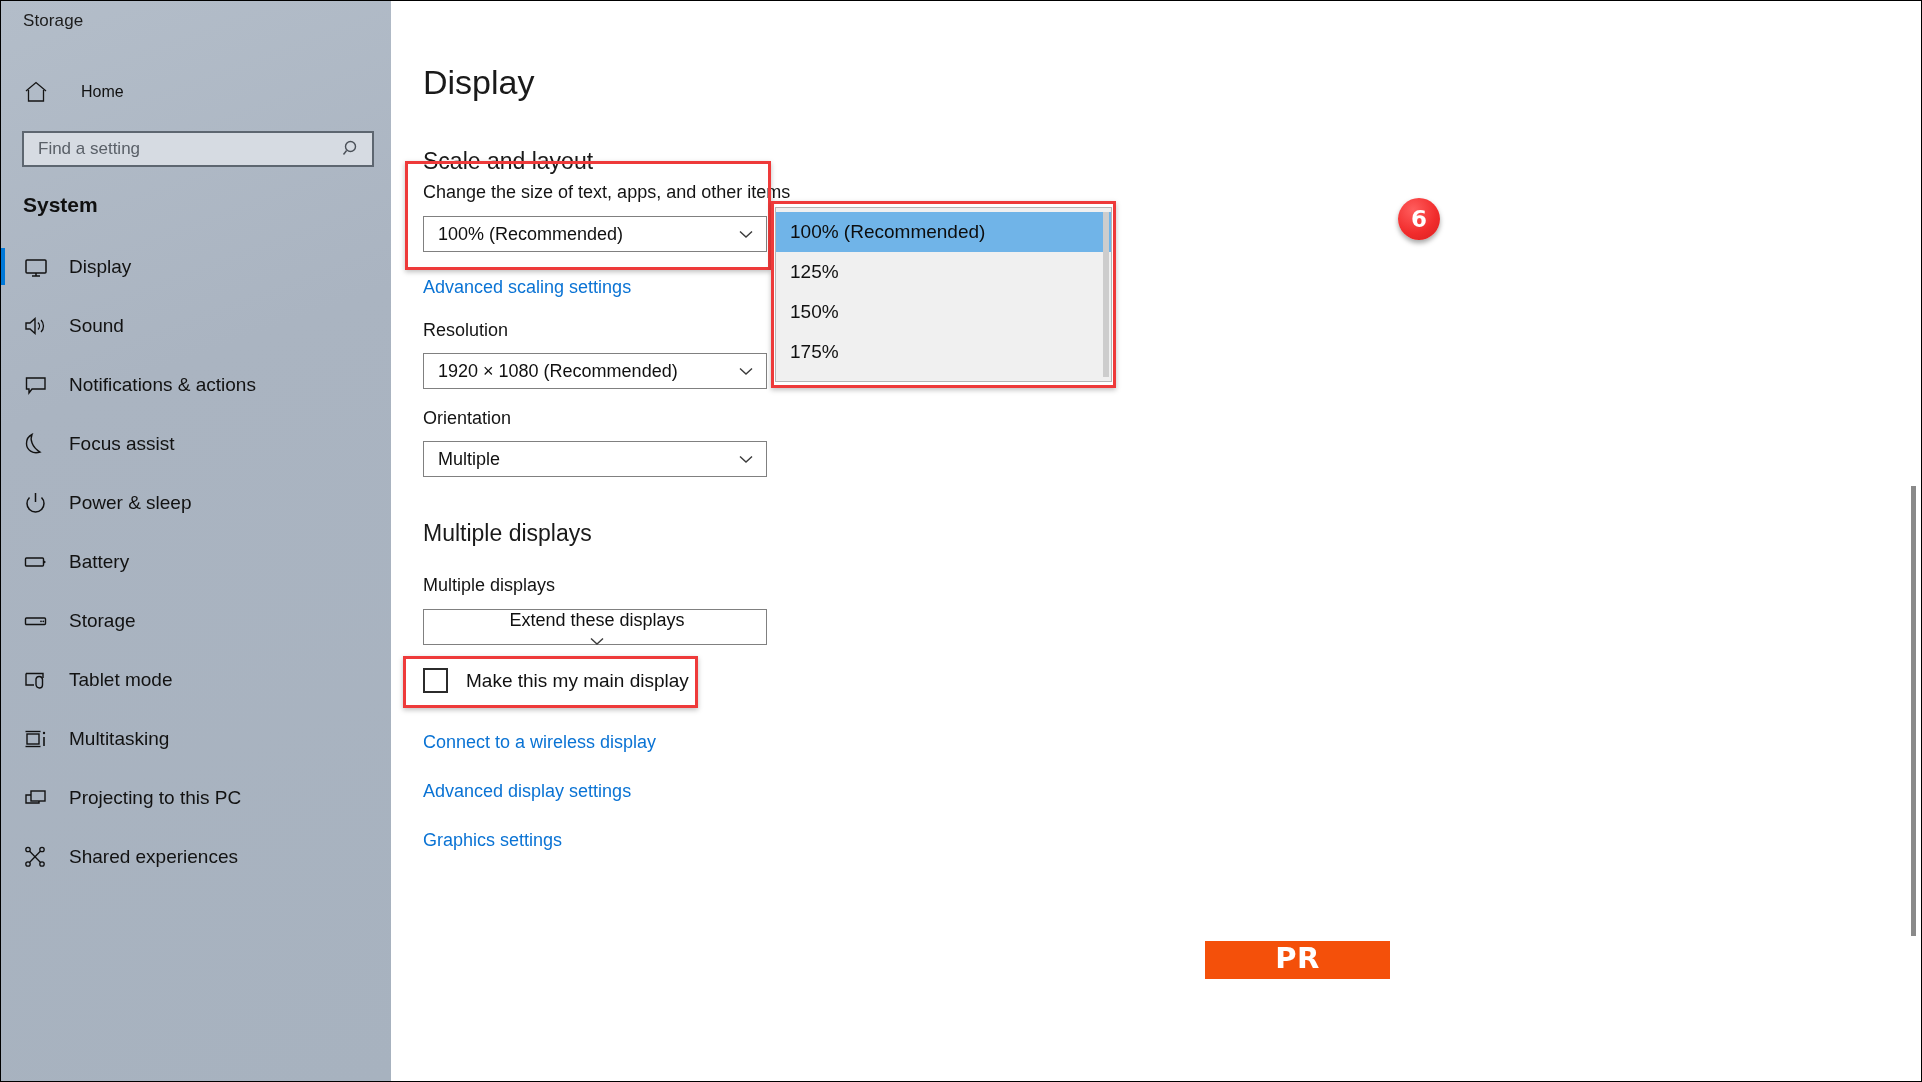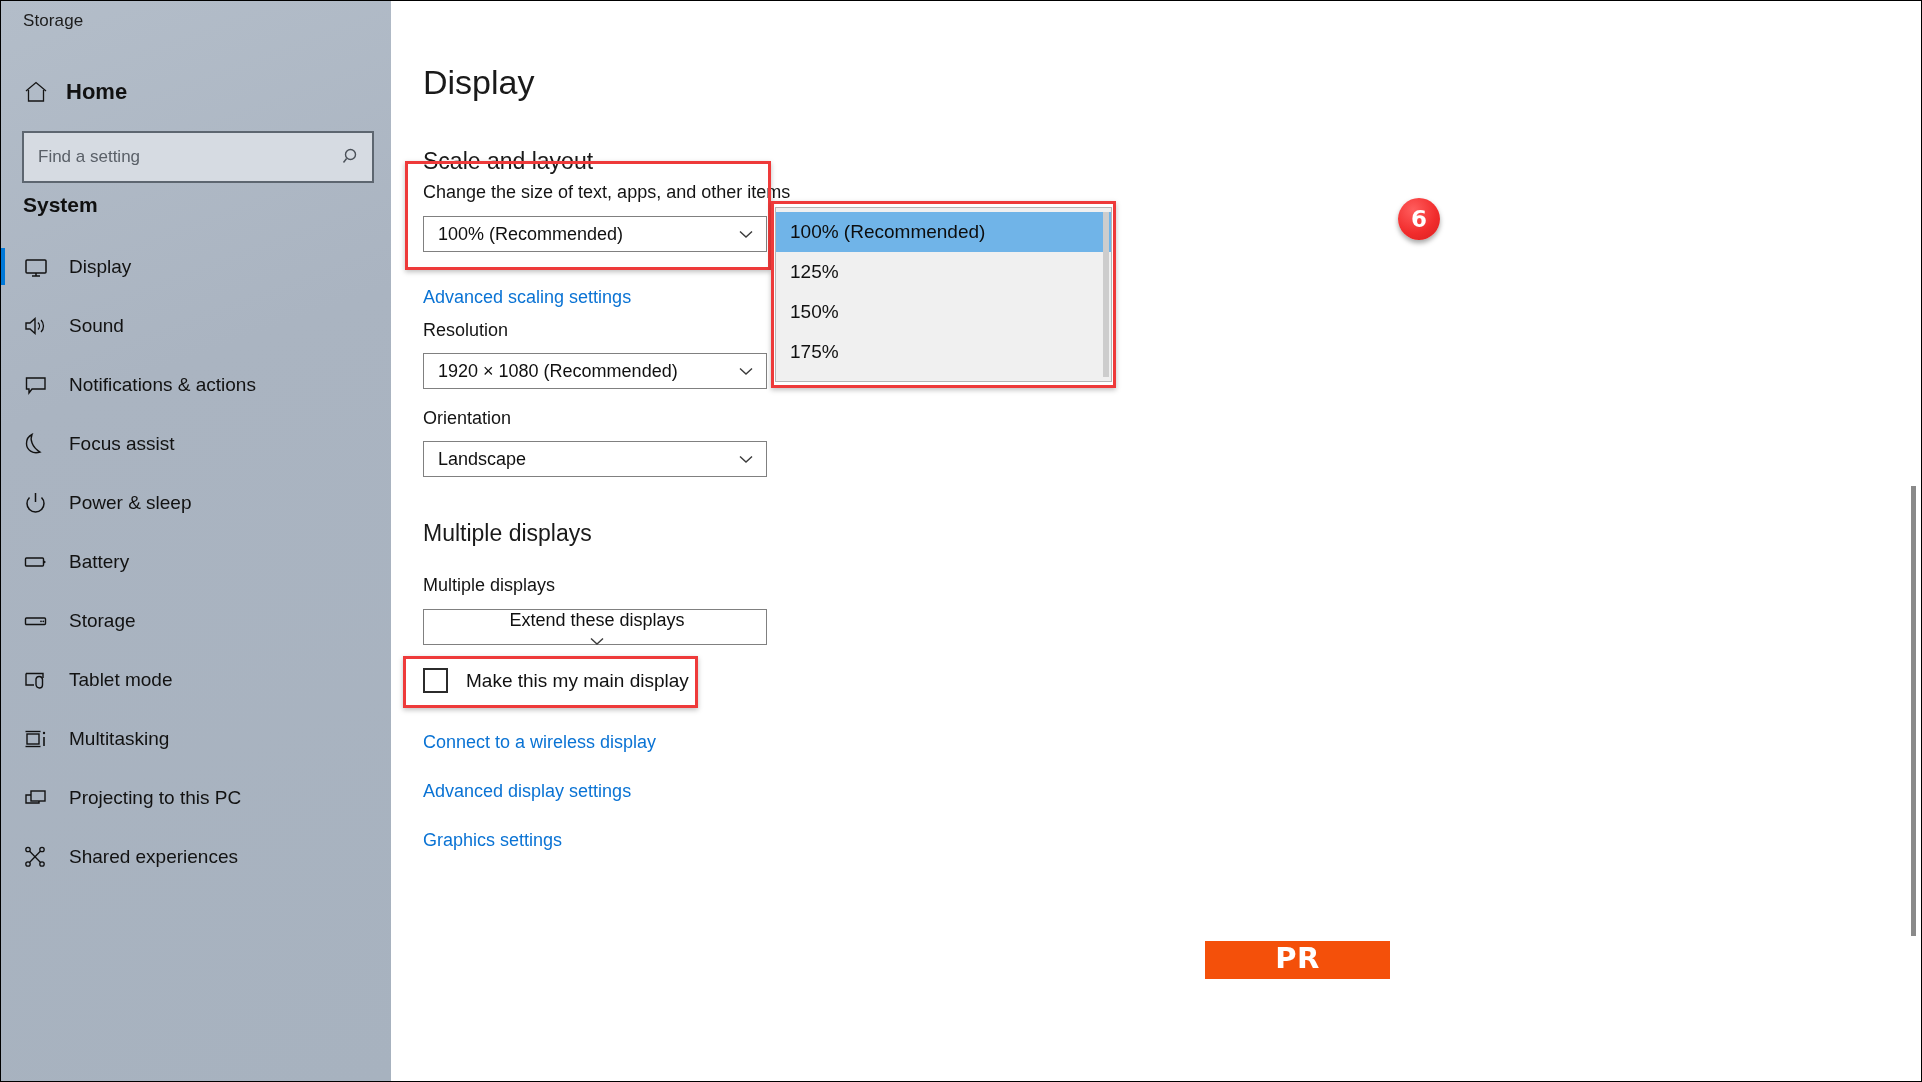--- a/index.html
+++ b/index.html
@@ -42,26 +42,26 @@
 
   .home-row {
     position: absolute;
     left: 0; top: 68px;
     width: 390px; height: 46px;
     display: flex; align-items: center;
     padding-left: 22px;
     cursor: default;
   }
   .home-row .ico { width: 30px; display:flex; align-items:center; }
-  .home-row .lbl { font-size: 22px; color: #111; margin-left: 13px; font-weight: bold; }
+  .home-row .lbl { font-size: 16px; color: #111; margin-left: 28px; }
 
   .search-box {
     position: absolute;
     left: 21px; top: 130px;
-    width: 352px; height: 52px;
+    width: 352px; height: 36px;
     background: #d6dbe2;
     border: 2px solid #5d6670;
     display: flex; align-items: center;
     padding: 0 10px 0 14px;
   }
   .search-box input {
     flex: 1;
     border: none; outline: none; background: transparent;
     font-family: "Liberation Sans", sans-serif;
     font-size: 17px;
@@ -450,37 +450,37 @@
 
     <div class="combo" style="left:31px; top:215px; width:344px;">
       <span class="ctext">100% (Recommended)</span>
       <span class="chev">
         <svg width="20" height="20" viewBox="0 0 20 20">
             <path d="M4 7.5 L10 13 L16 7.5" fill="none" stroke="#3a3a3a" stroke-width="1.4"></path>
           </svg>
       </span>
     </div>
 
-    <div class="link" style="left:31px; top:286px;">Advanced scaling settings</div>
+    <div class="link" style="left:31px; top:276px;">Advanced scaling settings</div>
 
     <div class="lbl-sm" style="left:31px; top:319px;">Resolution</div>
 
     <div class="combo" style="left:31px; top:352px; width:344px;">
       <span class="ctext">1920 × 1080 (Recommended)</span>
       <span class="chev">
         <svg width="20" height="20" viewBox="0 0 20 20">
             <path d="M4 7.5 L10 13 L16 7.5" fill="none" stroke="#3a3a3a" stroke-width="1.4"></path>
           </svg>
       </span>
     </div>
 
     <div class="lbl-sm" style="left:31px; top:407px;">Orientation</div>
 
     <div class="combo" style="left:31px; top:440px; width:344px;">
-      <span class="ctext">Landscape</span>
+      <span class="ctext">Multiple</span>
       <span class="chev">
         <svg width="20" height="20" viewBox="0 0 20 20">
             <path d="M4 7.5 L10 13 L16 7.5" fill="none" stroke="#3a3a3a" stroke-width="1.4"></path>
           </svg>
       </span>
     </div>
 
     <div class="h2" style="left:31px; top:519px;">Multiple displays</div>
 
     <div class="lbl-sm" style="left:31px; top:574px;">Multiple displays</div>

